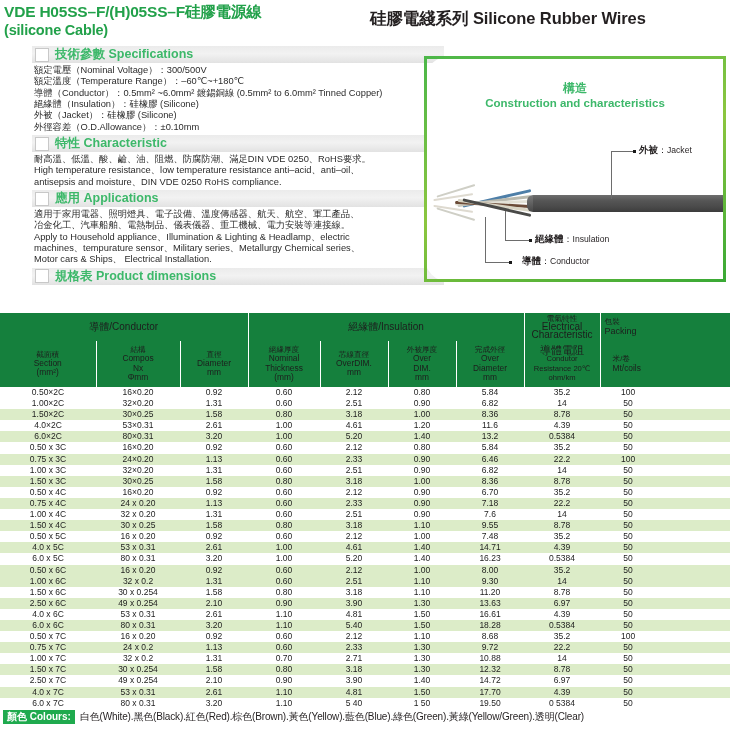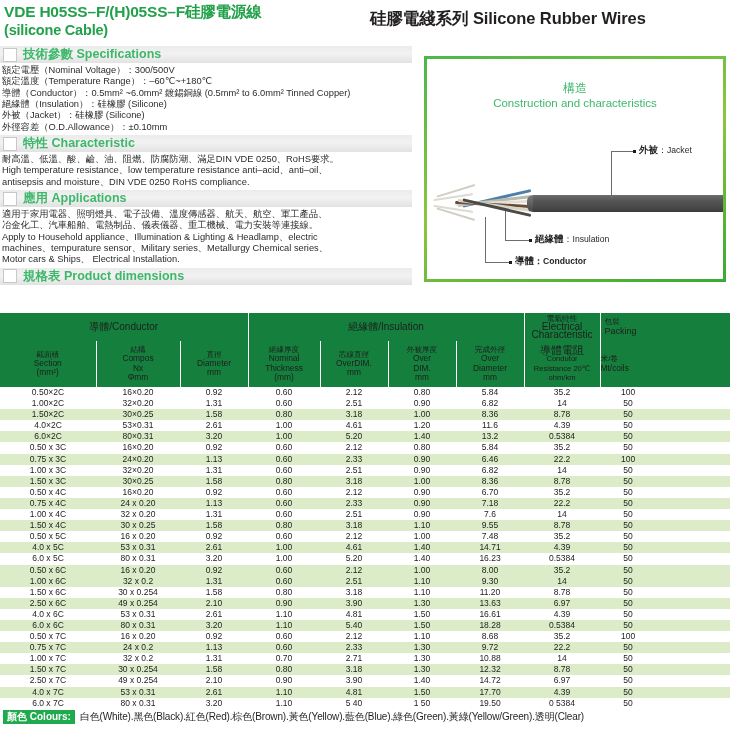--- a/index.html
+++ b/index.html
@@ -36,34 +36,34 @@
   }
   .sec-txt{color:#3db86a;font-weight:bold;font-size:12.5px;line-height:13px;white-space:nowrap;}
   .sec-txt .en{font-weight:bold;}
   
   .body-txt{
     font-size:9.3px;line-height:11.35px;color:#2b2b2b;
     padding:2px 2px 2px 2px;width:408px;box-sizing:border-box;
   }
   .body-txt div{white-space:nowrap;}
   
-  .left-col{width:412px;}
+  .left-col{width:412px;padding-left:32px;}
   
   .constr{
     position:absolute;left:424px;top:56px;width:302px;height:226px;
     border:3px solid;
     border-image:linear-gradient(160deg,#4cb749 0%,#8cc63f 50%,#3aa935 100%) 1;
     border-radius:26px;
     box-sizing:border-box;
     background:#ffffff;
     overflow:hidden;
   }
   .constr-title{
     text-align:center;margin-top:22px;color:#3db86a;
-    font-size:12px;line-height:15px;font-weight:normal;
+    font-size:12px;line-height:15px;font-weight:bold;
   }
   .constr-title .en{font-size:11.5px;}
   .cable-wrap{position:relative;width:100%;height:150px;}
   
   .jacket{
     position:absolute;left:106px;top:84px;width:192px;height:17px;
     background:linear-gradient(to bottom,#6e6e6e 0%,#555555 35%,#4a4a4a 70%,#3c3c3c 100%);
     border-radius:1px;
   }
   .jacket-tip{
@@ -207,21 +207,21 @@
     <div class="ldr" style="left:78px;top:100px;width:1px;height:29px;"></div>
     <div class="ldr" style="left:78px;top:129px;width:24px;height:1px;"></div>
     <div class="dot" style="left:102px;top:127.5px;"></div>
     <div class="lbl" style="left:108px;top:122px;">
       <b>絕緣體</b><span>：</span><span class="en">Insulation</span>
     </div>
 
     <div class="ldr" style="left:58px;top:106px;width:1px;height:45px;"></div>
     <div class="ldr" style="left:58px;top:151px;width:24px;height:1px;"></div>
     <div class="dot" style="left:82px;top:149.5px;"></div>
-    <div class="lbl" style="left:88px;top:144px;font-weight:bold;">
+    <div class="lbl" style="left:95px;top:144px;">
       <b>導體</b><span>：</span><span class="en">Conductor</span>
     </div>
   </div>
 </div>
 
 <div class="tbl-wrap">
   <table>
     <colgroup>
       <col style="width:96px">
         <col style="width:84px">
@@ -290,21 +290,21 @@
           <span class="hdr-en" style="white-space:pre-line">Over
 Diameter</span>
           <span class="hdr-en">mm</span>
         </th>
         <th class="small">
           <span class="hdr-cn" style="font-size:11px">導體電阻</span>
           <span class="hdr-en" style="white-space:pre-line;font-size:7.6px">Condutor
 Resistance 20℃</span>
           <span class="hdr-en" style="font-size:7.6px">ohm/km</span>
         </th>
-        <th colspan="2" style="text-align:left;padding-left:0;">
+        <th colspan="2" style="text-align:left;padding-left:12px;">
           <span class="hdr-cn">米/卷</span>
           <span class="hdr-en">Mt/coils</span>
         </th>
       </tr>
     </thead>
     <tbody>
         <tr>
           <td>0.50×2C</td>
           <td>16×0.20</td>
           <td>0.92</td>

